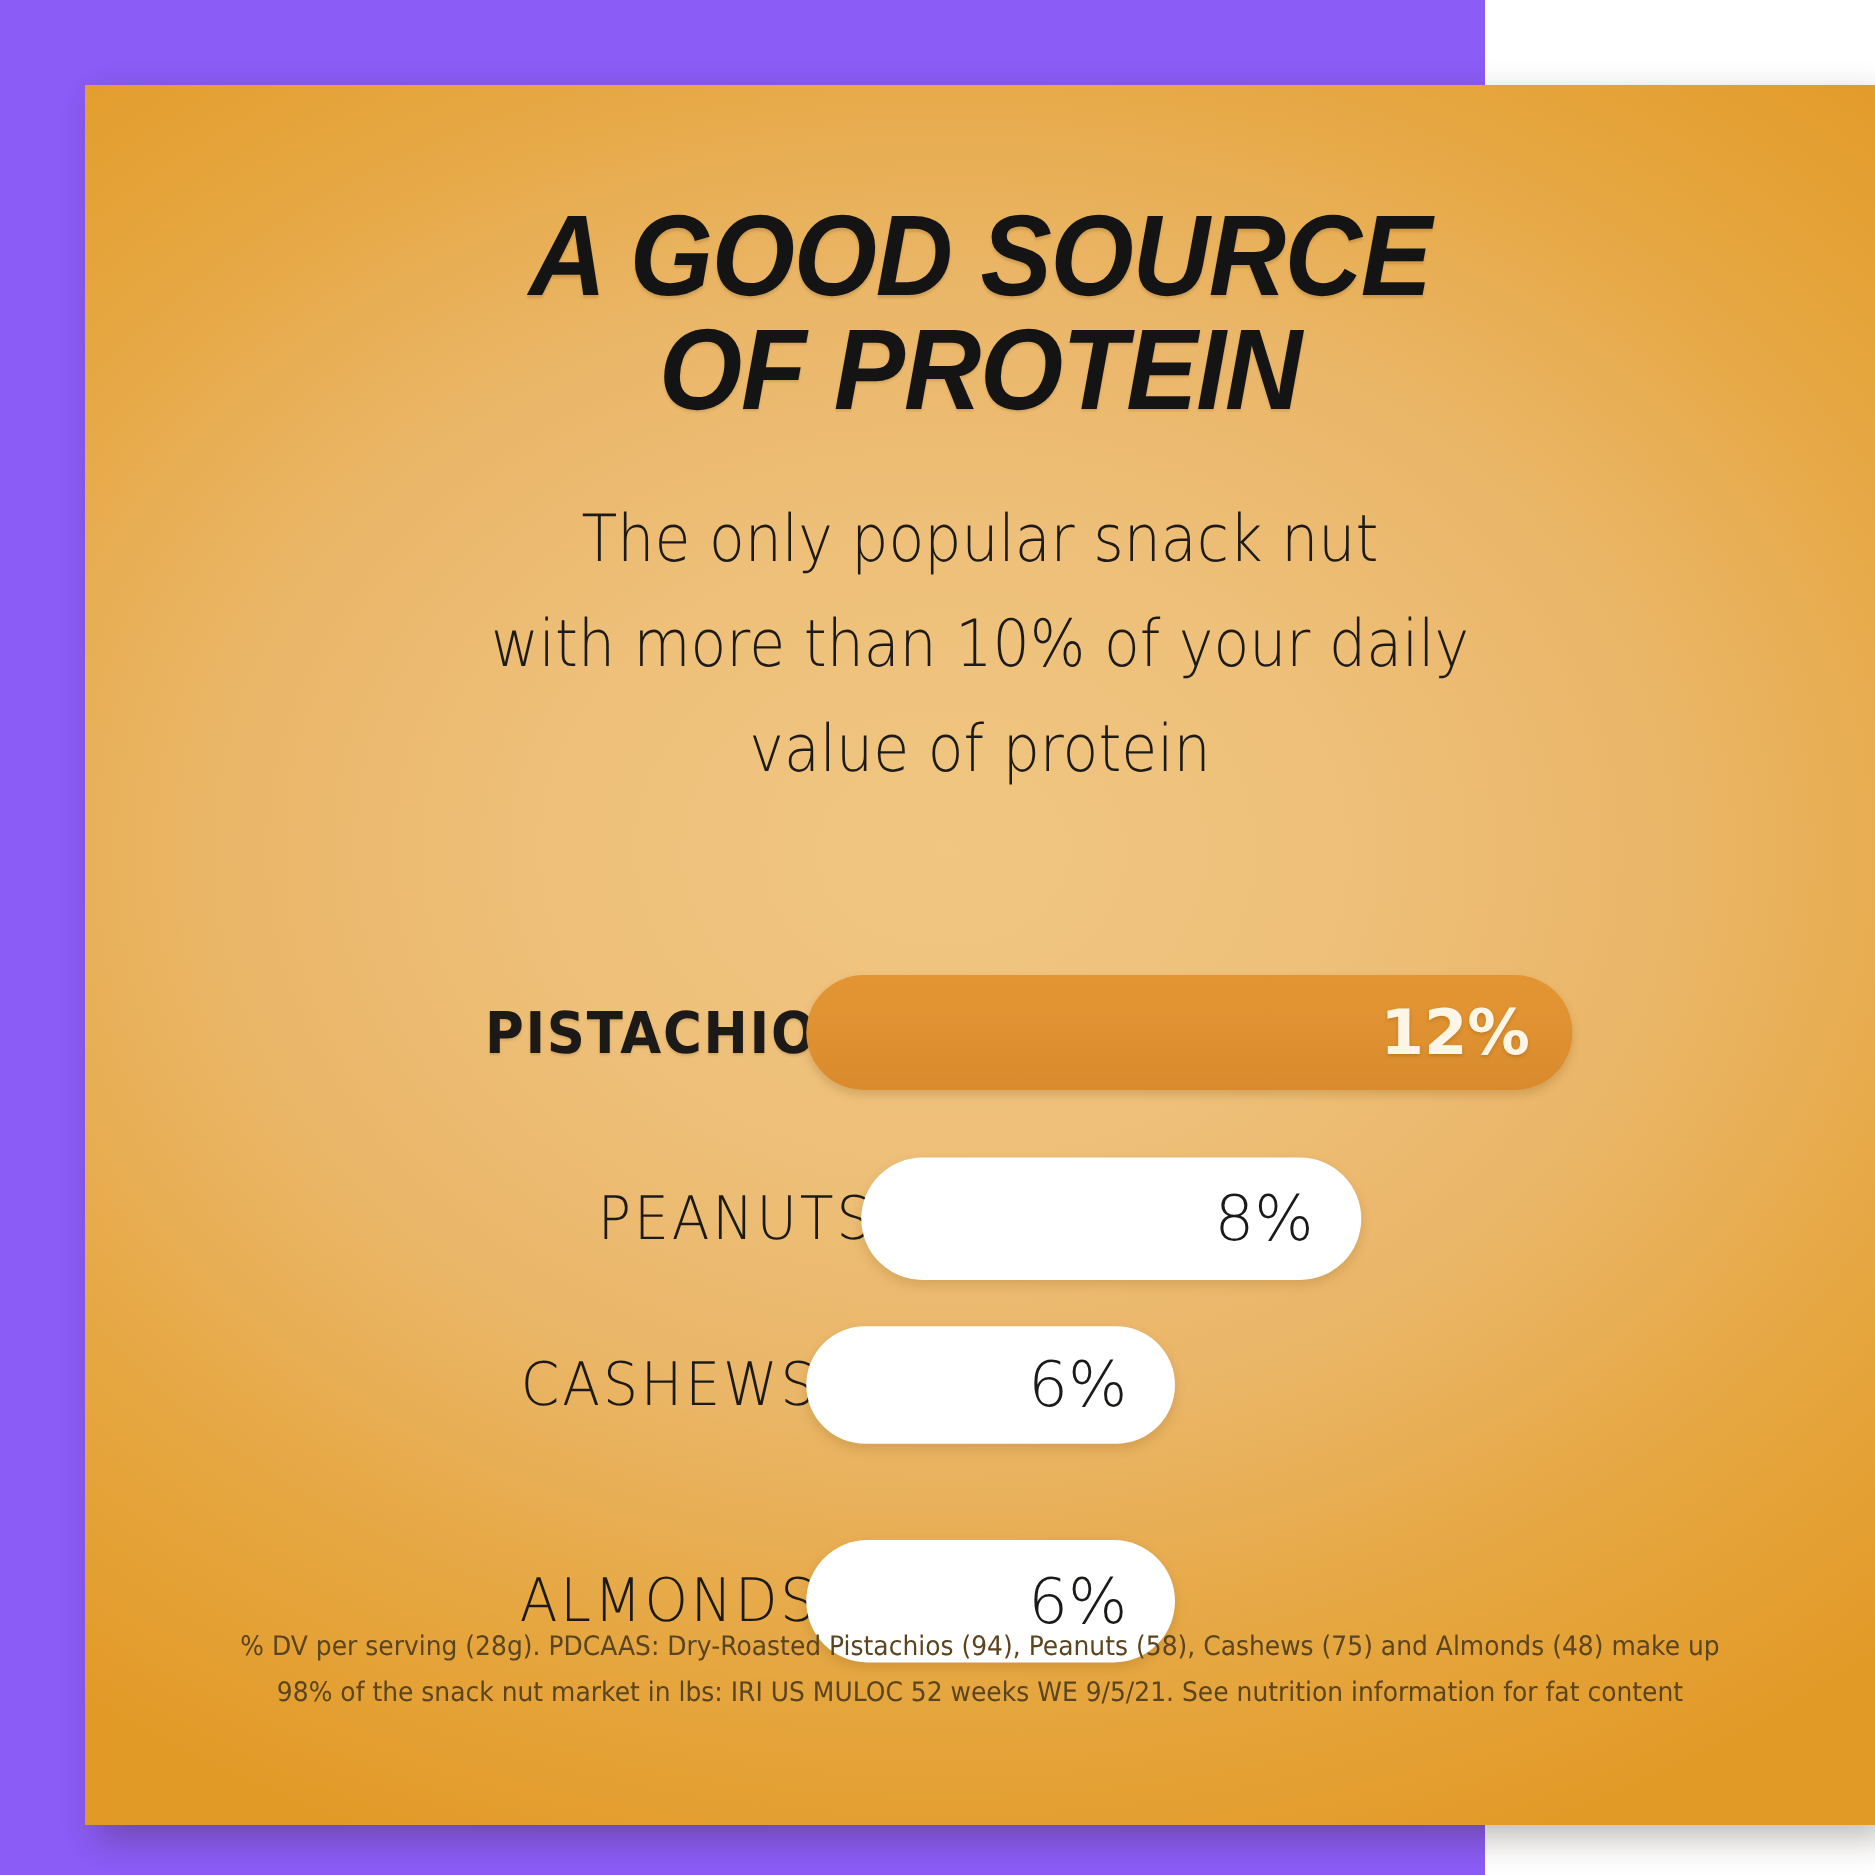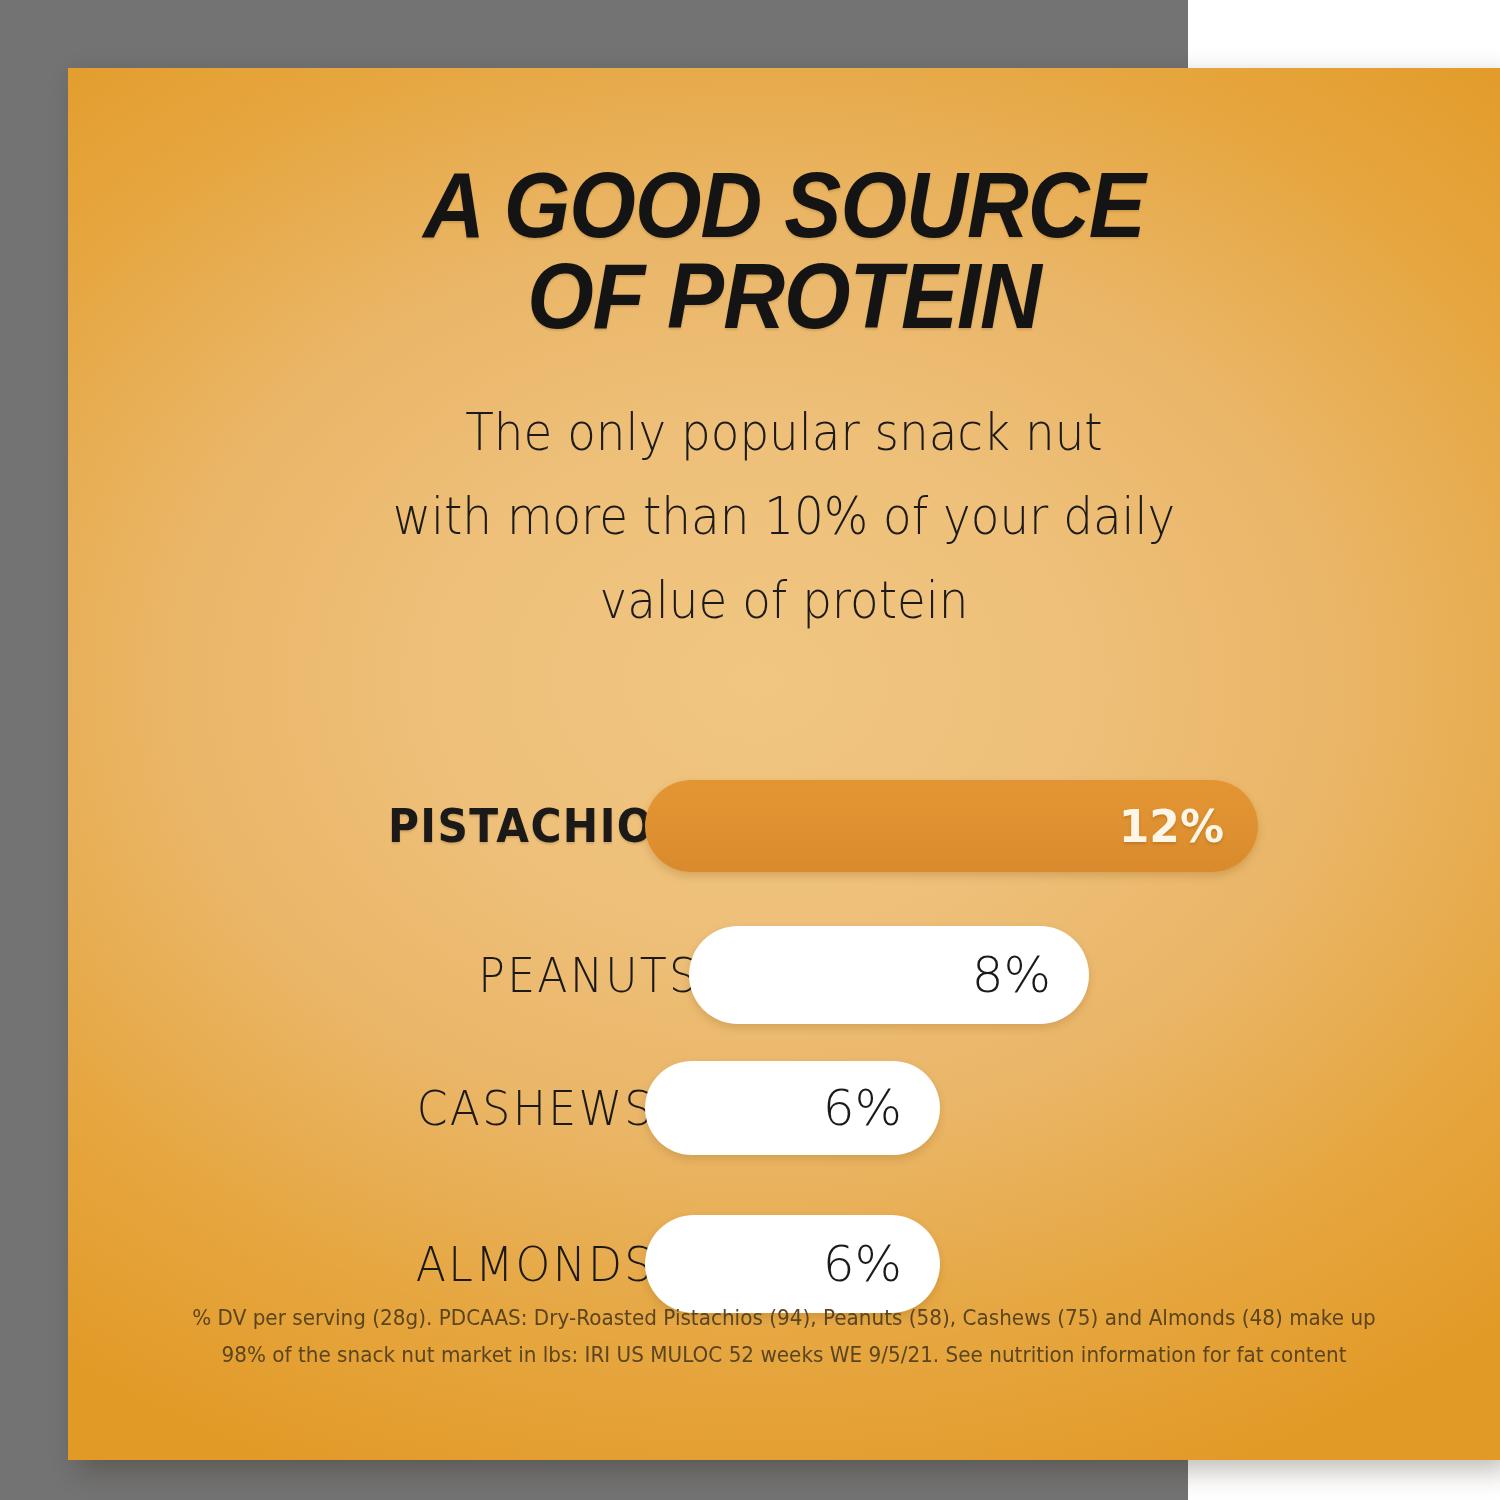--- a/index.html
+++ b/index.html
@@ -13,21 +13,21 @@
     overflow: hidden;
     font-family: "Liberation Sans", sans-serif;
   }
 
   #canvas {
     position: absolute;
     left: 0;
     top: 0;
     width: 1188px;
     height: 1500px;
-    background: #737373;
+    background: #8b5cf6;
   }
 
   
   #panel {
     position: absolute;
     left: 68px;
     top: 68px;
     width: 1432px;
     height: 1392px;
     overflow: hidden;
@@ -131,21 +131,21 @@
     background: #ffffff;
     box-shadow: 0 4px 9px rgba(120,75,10,0.20);
   }
   .bar-value {
     font-family: "DejaVu Sans", sans-serif;
     white-space: nowrap;
   }
   .bar-value.highlight {
     color: #fdf6e6;
     font-weight: bold;
-    font-size: 44px;
+    font-size: 50px;
     padding-right: 34px;
     text-shadow: 0 2px 3px rgba(120,75,10,0.30);
   }
   .bar-value.plain {
     color: #1c1a18;
     font-weight: 300;
     font-size: 50px;
     padding-right: 38px;
   }
 
@@ -155,21 +155,21 @@
   #row-pistachios .bar-label { line-height: 92px; top: 0; }
 
   #row-peanuts { top: 283px; height: 98px; margin-left: 44px; }
   #row-peanuts .bar-track { width: 400px; height: 98px; }
   #row-peanuts .bar-label { line-height: 98px; top: 0; }
 
   #row-cashews { top: 418px; height: 94px; }
   #row-cashews .bar-track { width: 295px; height: 94px; }
   #row-cashews .bar-label { line-height: 94px; top: 0; }
 
-  #row-almonds { top: 572px; height: 98px; }
+  #row-almonds { top: 589px; height: 98px; }
   #row-almonds .bar-track { width: 295px; height: 98px; }
   #row-almonds .bar-label { line-height: 98px; top: 0; }
 
   
   #footnote {
     position: absolute;
     left: 0;
     top: 1232px;
     width: 1432px;
     text-align: center;

